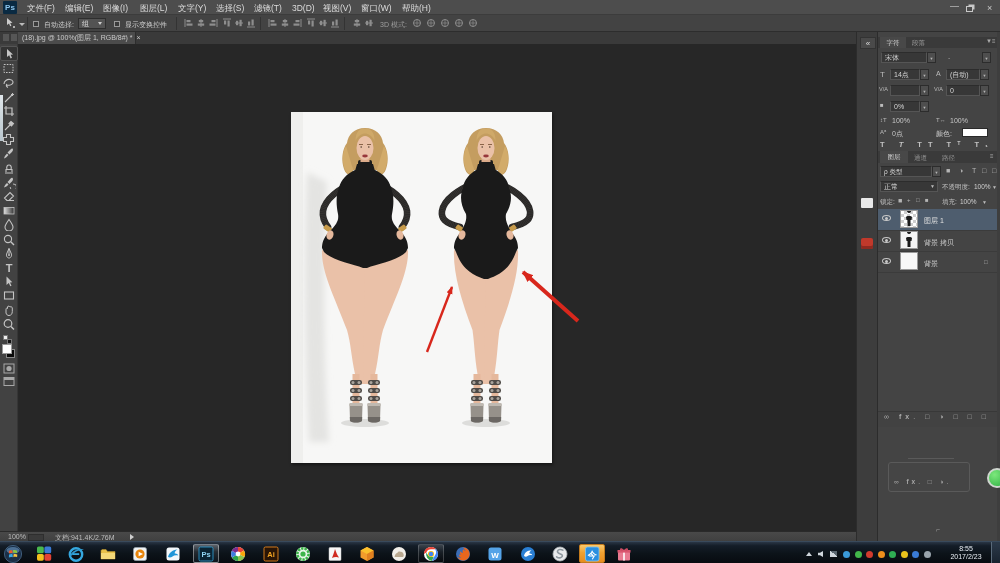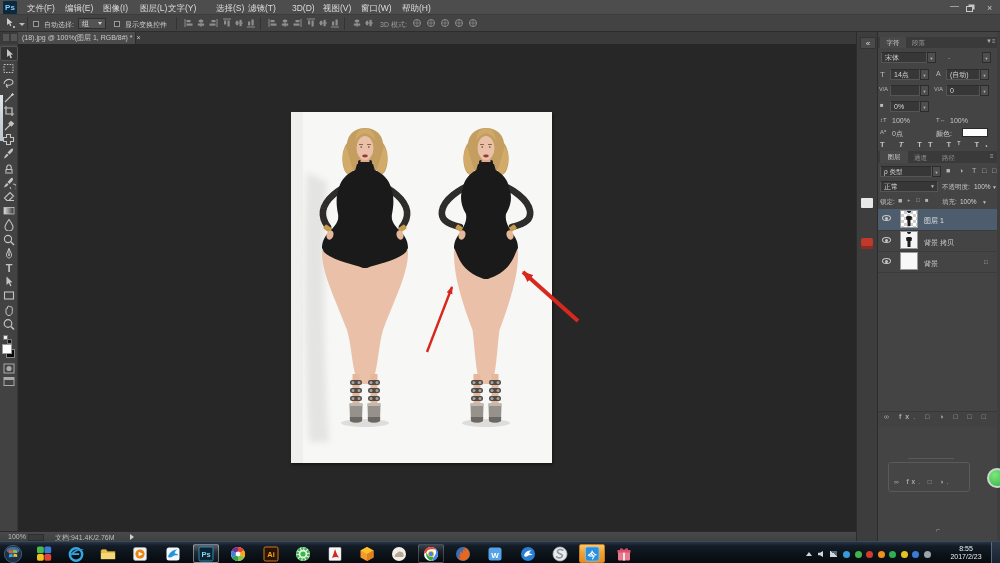--- a/index.html
+++ b/index.html
@@ -33,23 +33,23 @@
 .tray{position:absolute;border-radius:50%}
 </style></head>
 <body>
 
 <div class="abs" id="menubar">
   <div id="pslogo">Ps</div>
   <span class="mi" style="left:27px">文件(F)</span>
   <span class="mi" style="left:65px">编辑(E)</span>
   <span class="mi" style="left:103px">图像(I)</span>
   <span class="mi" style="left:140px">图层(L)</span>
-  <span class="mi" style="left:168px">文字(Y)</span>
+  <span class="mi" style="left:178px">文字(Y)</span>
   <span class="mi" style="left:216px">选择(S)</span>
-  <span class="mi" style="left:248px">滤镜(T)</span>
+  <span class="mi" style="left:254px">滤镜(T)</span>
   <span class="mi" style="left:292px">3D(D)</span>
   <span class="mi" style="left:323px">视图(V)</span>
   <span class="mi" style="left:361px">窗口(W)</span>
   <span class="mi" style="left:402px">帮助(H)</span>
   <span class="winbtn" style="left:950px;top:1px">—</span>
   <span class="winbtn" style="left:966px;top:4px"><span style="display:inline-block;width:7px;height:6px;border:1px solid #c8c8c8;box-shadow:2px -2px 0 -0.5px #c8c8c8"></span></span>
   <span class="winbtn" style="left:987px">×</span>
 </div>
 
 <div class="abs" id="opts">

